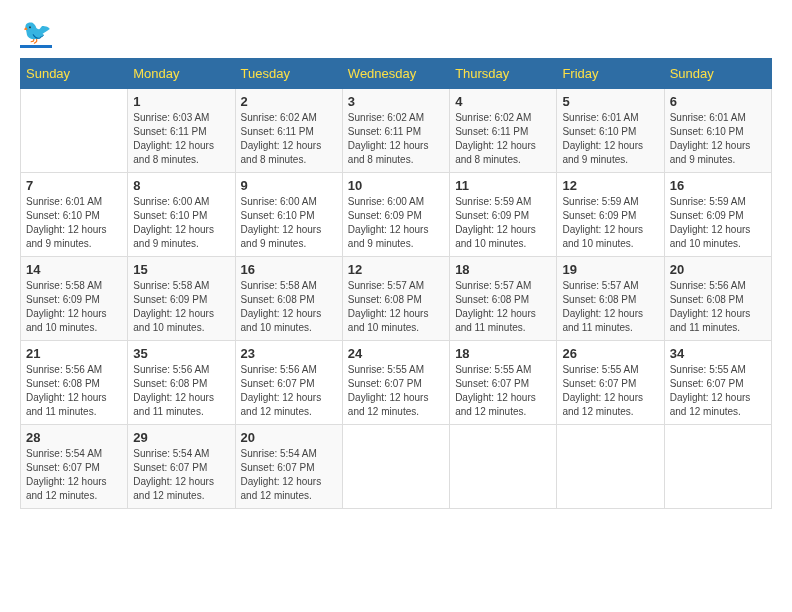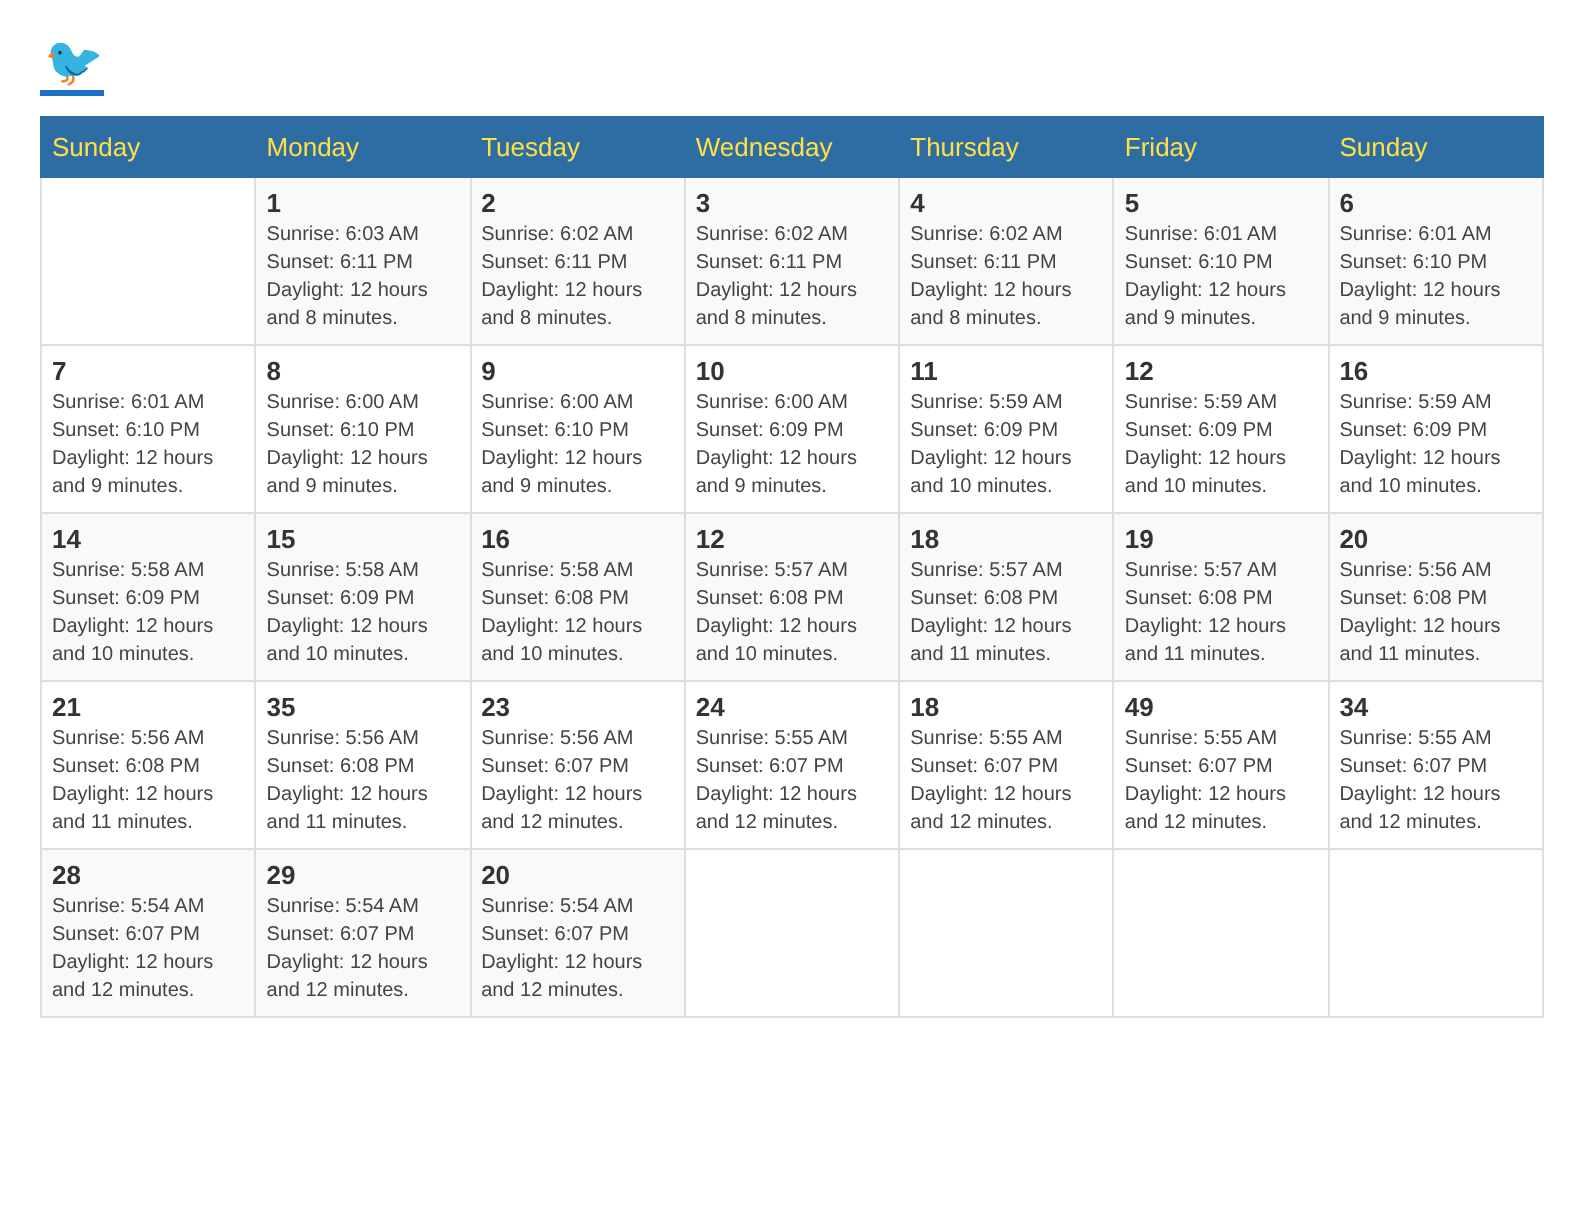--- a/index.html
+++ b/index.html
@@ -236,21 +236,21 @@
         </td>
         <td>
           <span class="day-number">24</span>
           <div class="day-info">Sunrise: 5:55 AM<br>Sunset: 6:07 PM<br>Daylight: 12 hours and 12 minutes.</div>
         </td>
         <td>
           <span class="day-number">18</span>
           <div class="day-info">Sunrise: 5:55 AM<br>Sunset: 6:07 PM<br>Daylight: 12 hours and 12 minutes.</div>
         </td>
         <td>
-          <span class="day-number">49</span>
+          <span class="day-number">26</span>
           <div class="day-info">Sunrise: 5:55 AM<br>Sunset: 6:07 PM<br>Daylight: 12 hours and 12 minutes.</div>
         </td>
         <td>
           <span class="day-number">34</span>
           <div class="day-info">Sunrise: 5:55 AM<br>Sunset: 6:07 PM<br>Daylight: 12 hours and 12 minutes.</div>
         </td>
       </tr>
       <tr>
         <td>
           <span class="day-number">28</span>

